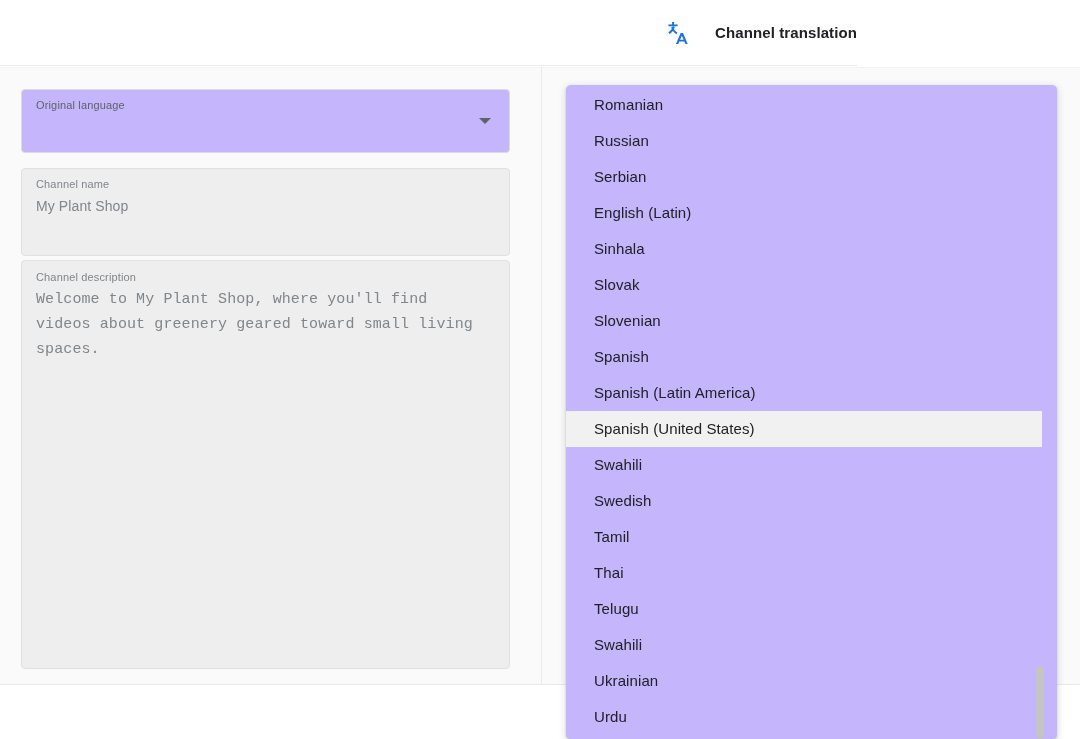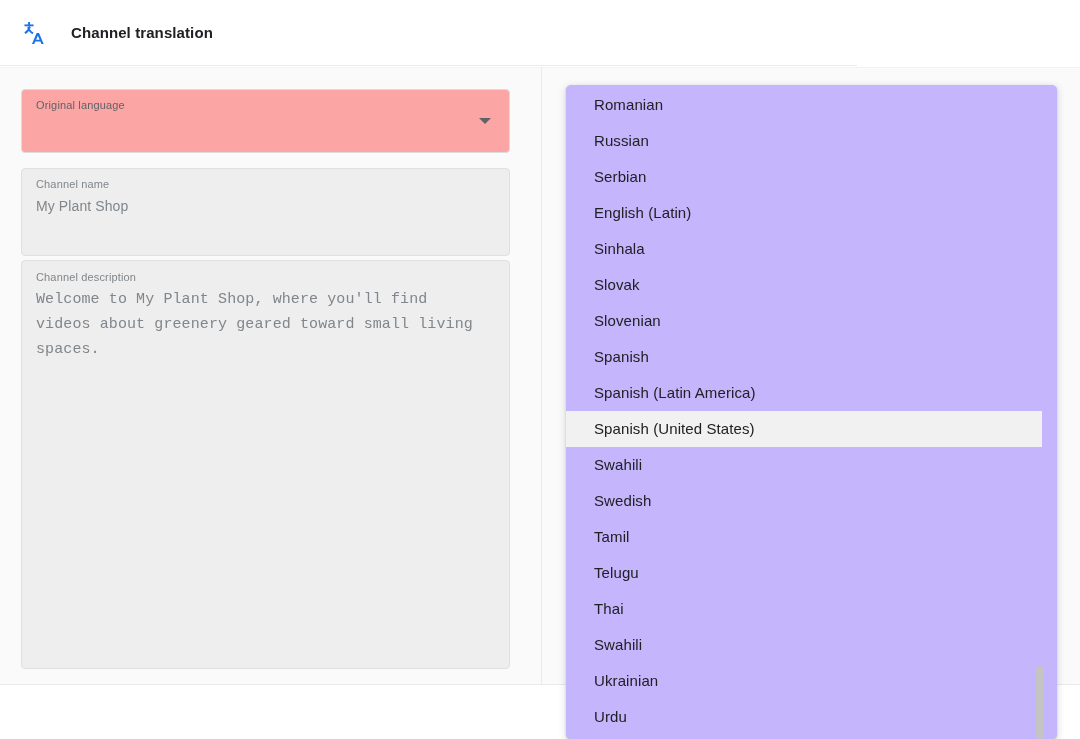--- a/index.html
+++ b/index.html
@@ -26,20 +26,21 @@
   .header {
     position: absolute;
     left: 0; top: 0;
     width: 857px;
     height: 66px;
     background: #ffffff;
     border-bottom: 1px solid #e8eaed;
     box-sizing: border-box;
     display: flex;
     align-items: center;
+    justify-content: flex-end;
   }
   .header-icon {
     margin-left: 20px;
     width: 28px;
     height: 28px;
     display: flex;
     align-items: center;
     justify-content: center;
   }
   .header-title {
@@ -90,21 +91,21 @@
   .field {
     position: absolute;
     left: 21px;
     width: 489px;
     box-sizing: border-box;
     border-radius: 4px;
     border: 1px solid #dadce0;
     padding: 8px 14px 0 14px;
   }
   .field.enabled {
-    background: #fca5a5;
+    background: #c4b5fd;
   }
   .field.disabled {
     background: #eeeeee;
     border-color: #e0e0e0;
   }
   .field-label {
     font-size: 11px;
     line-height: 14px;
     color: #5f6368;
     letter-spacing: 0.15px;
@@ -273,22 +274,22 @@
           <div class="lang-item">English (Latin)</div>
           <div class="lang-item">Sinhala</div>
           <div class="lang-item">Slovak</div>
           <div class="lang-item">Slovenian</div>
           <div class="lang-item">Spanish</div>
           <div class="lang-item">Spanish (Latin America)</div>
           <div class="lang-item highlighted">Spanish (United States)</div>
           <div class="lang-item">Swahili</div>
           <div class="lang-item">Swedish</div>
           <div class="lang-item">Tamil</div>
+          <div class="lang-item">Thai</div>
           <div class="lang-item">Telugu</div>
-          <div class="lang-item">Thai</div>
           <div class="lang-item">Swahili</div>
           <div class="lang-item">Ukrainian</div>
           <div class="lang-item">Urdu</div>
         </div>
       <div class="scroll-track">
         <div class="scroll-thumb"></div>
       </div>
     </div>
   </div>
 

